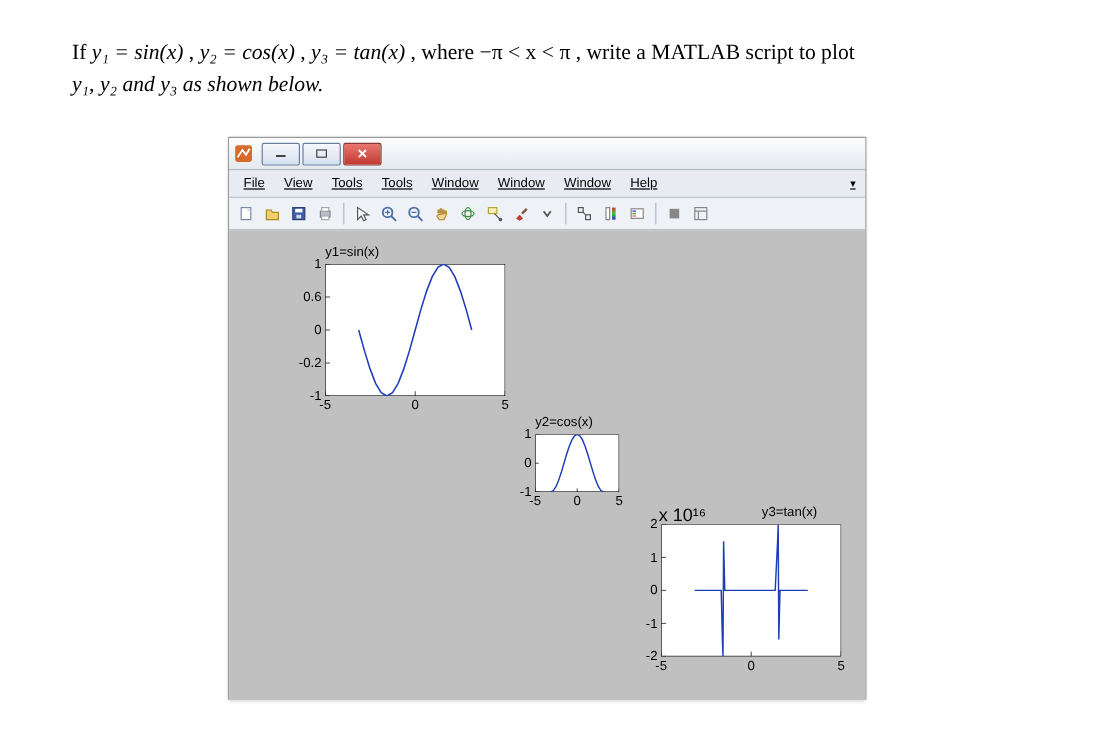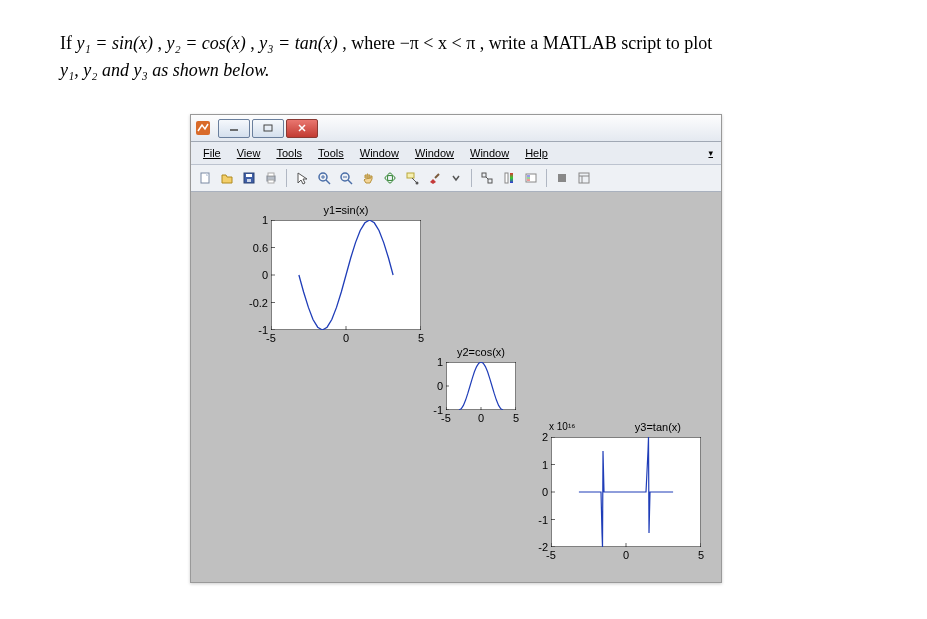--- a/index.html
+++ b/index.html
@@ -63,24 +63,24 @@
   .tsep { width:1px; height:18px; background:#b0b7c3; margin:0 3px;}
   .canvas {
     height: 390px; background:#c0c0c0; position:relative;
     font-family: Arial, sans-serif; font-size: 11px;
   }
   
   .plot {
     position:absolute; background:#fff;
   }
   .plot svg { display:block; }
-  .axtitle { position:absolute; top:-16px; left:0; right:0; text-align:center; font-size:11px; font-family: Arial, sans-serif;}
+  .axtitle { position:absolute; top:-16px; left:0; right:0; text-align:left; font-size:11px; font-family: Arial, sans-serif;}
   .ytick { position:absolute; right: 100%; padding-right:3px; transform: translateY(-50%); font-size:11px; white-space:nowrap;}
   .xtick { position:absolute; top:100%; padding-top:2px; transform: translateX(-50%); font-size:11px;}
-  .mult  { position:absolute; top:-16px; left:-2px; font-size:10px;}
+  .mult  { position:absolute; top:-16px; left:-2px; font-size:15px;}
 </style>
 </head>
 <body>
 
 <div class="question">
   <span>If </span>
   <i>y₁ = sin(x)</i>
   <span> , </span>
   <i>y₂ = cos(x)</i>
   <span> , </span>

